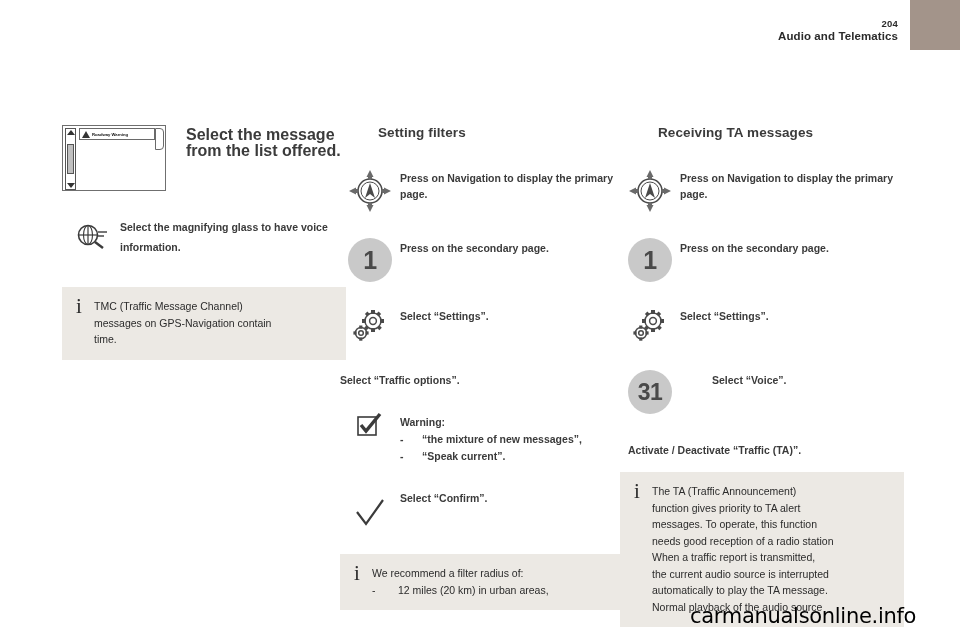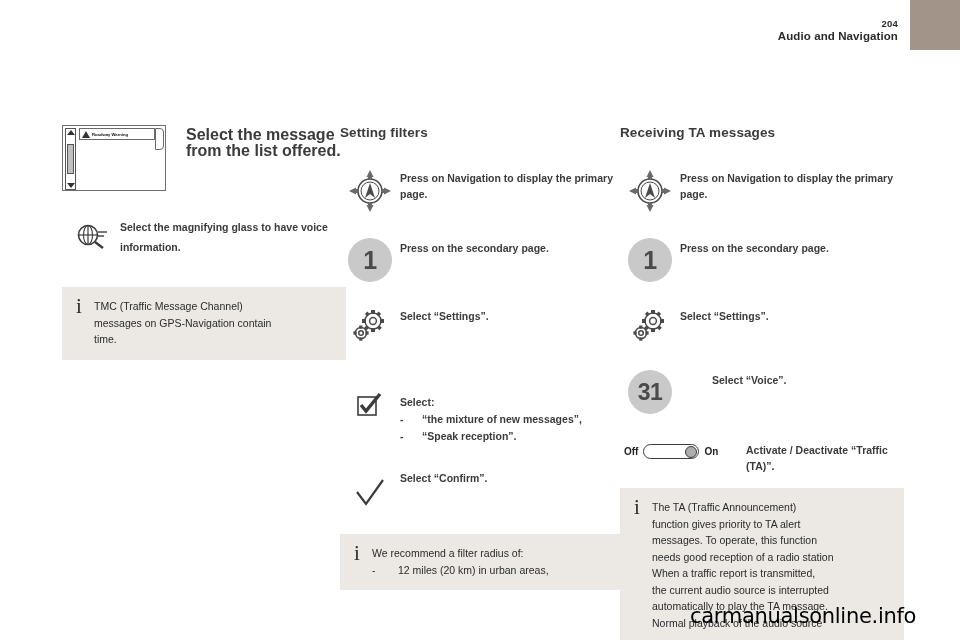--- a/index.html
+++ b/index.html
@@ -53,20 +53,21 @@
   .col-mid    { left: 340px; }
   .col-right  { left: 620px; }
 
   .col-heading {
     font-size: 13.5px;
     font-weight: bold;
     color: #3b3b3b;
     letter-spacing: .1px;
     margin-bottom: 26px;
     white-space: nowrap;
+    margin-left: 38px;
   }
 
   
   .step {
     display: flex;
     align-items: flex-start;
     margin-bottom: 22px;
   }
   .step-icon {
     width: 60px;
@@ -292,21 +293,21 @@
   svg { display: block; }
 </style>
 </head>
 <body>
 
 <div id="page">
 
   <div class="header-band"></div>
   <div class="header-text">
     <div class="page-num">204</div>
-    <div class="section-title">Audio and Navigation</div>
+    <div class="section-title">Audio and Telematics</div>
   </div>
 
   <div class="col col-left">
 
     <div class="screenshot-row">
       <div class="screenshot">
         <div class="sc-scrollbar">
           <div class="sc-arrow up"></div>
           <div class="sc-thumb"></div>
           <div class="sc-arrow down"></div>
@@ -396,38 +397,39 @@
             <rect x="10.2" y="31.5" width="3.2" height="3.2"></rect>
             <rect x="4.4" y="25.4" width="3.2" height="3.2"></rect>
             <rect x="16.4" y="25.4" width="3.2" height="3.2"></rect>
           </g>
         </svg>
       </div>
       <div class="step-text">Select “Settings”.</div>
     </div>
 
     <div class="step">
+      <div class="step-text">Select “Traffic options”.</div>
     </div>
 
     <div class="step">
       <div class="step-icon">
         <svg width="30" height="30" viewBox="0 0 30 30">
           <rect x="3" y="5" width="18" height="18" fill="#ffffff" stroke="#3b3b3b" stroke-width="1.6"></rect>
           <polyline points="6,13 11,19 25,2" fill="none" stroke="#3b3b3b" stroke-width="3.4"></polyline>
         </svg>
       </div>
       <div class="step-text">
-        <span class="sub">Select:</span>
+        <span class="sub">Warning:</span>
         <span class="bullet-row">
           <span class="bullet-dash">-</span>
           <span>“the mixture of new messages”,</span>
         </span>
         <span class="bullet-row">
           <span class="bullet-dash">-</span>
-          <span>“Speak reception”.</span>
+          <span>“Speak current”.</span>
         </span>
       </div>
     </div>
 
     <div class="step" style="margin-bottom:26px;">
       <div class="step-icon" style="padding-top:12px;">
         <svg width="32" height="30" viewBox="0 0 32 30">
           <polyline points="3,14 12,26 29,2" fill="none" stroke="#3b3b3b" stroke-width="2.2"></polyline>
         </svg>
       </div>
@@ -505,27 +507,20 @@
     </div>
 
     <div class="step" style="margin-bottom:26px;gap:32px;">
       <div class="step-icon">
         <div class="badge">31</div>
       </div>
       <div class="step-text">Select “Voice”.</div>
     </div>
 
     <div class="toggle-step">
-      <div class="toggle-wrap">
-        <span class="tg-label">Off</span>
-        <span class="tg-track">
-          <span class="tg-knob"></span>
-        </span>
-        <span class="tg-label">On</span>
-      </div>
       <div class="toggle-text">Activate / Deactivate “Traffic (TA)”.</div>
     </div>
 
     <div class="info-box">
       <div class="info-i">i</div>
       <div class="info-body">
         <div>The TA (Traffic Announcement)</div>
         <div>function gives priority to TA alert</div>
         <div>messages. To operate, this function</div>
         <div>needs good reception of a radio station</div>

